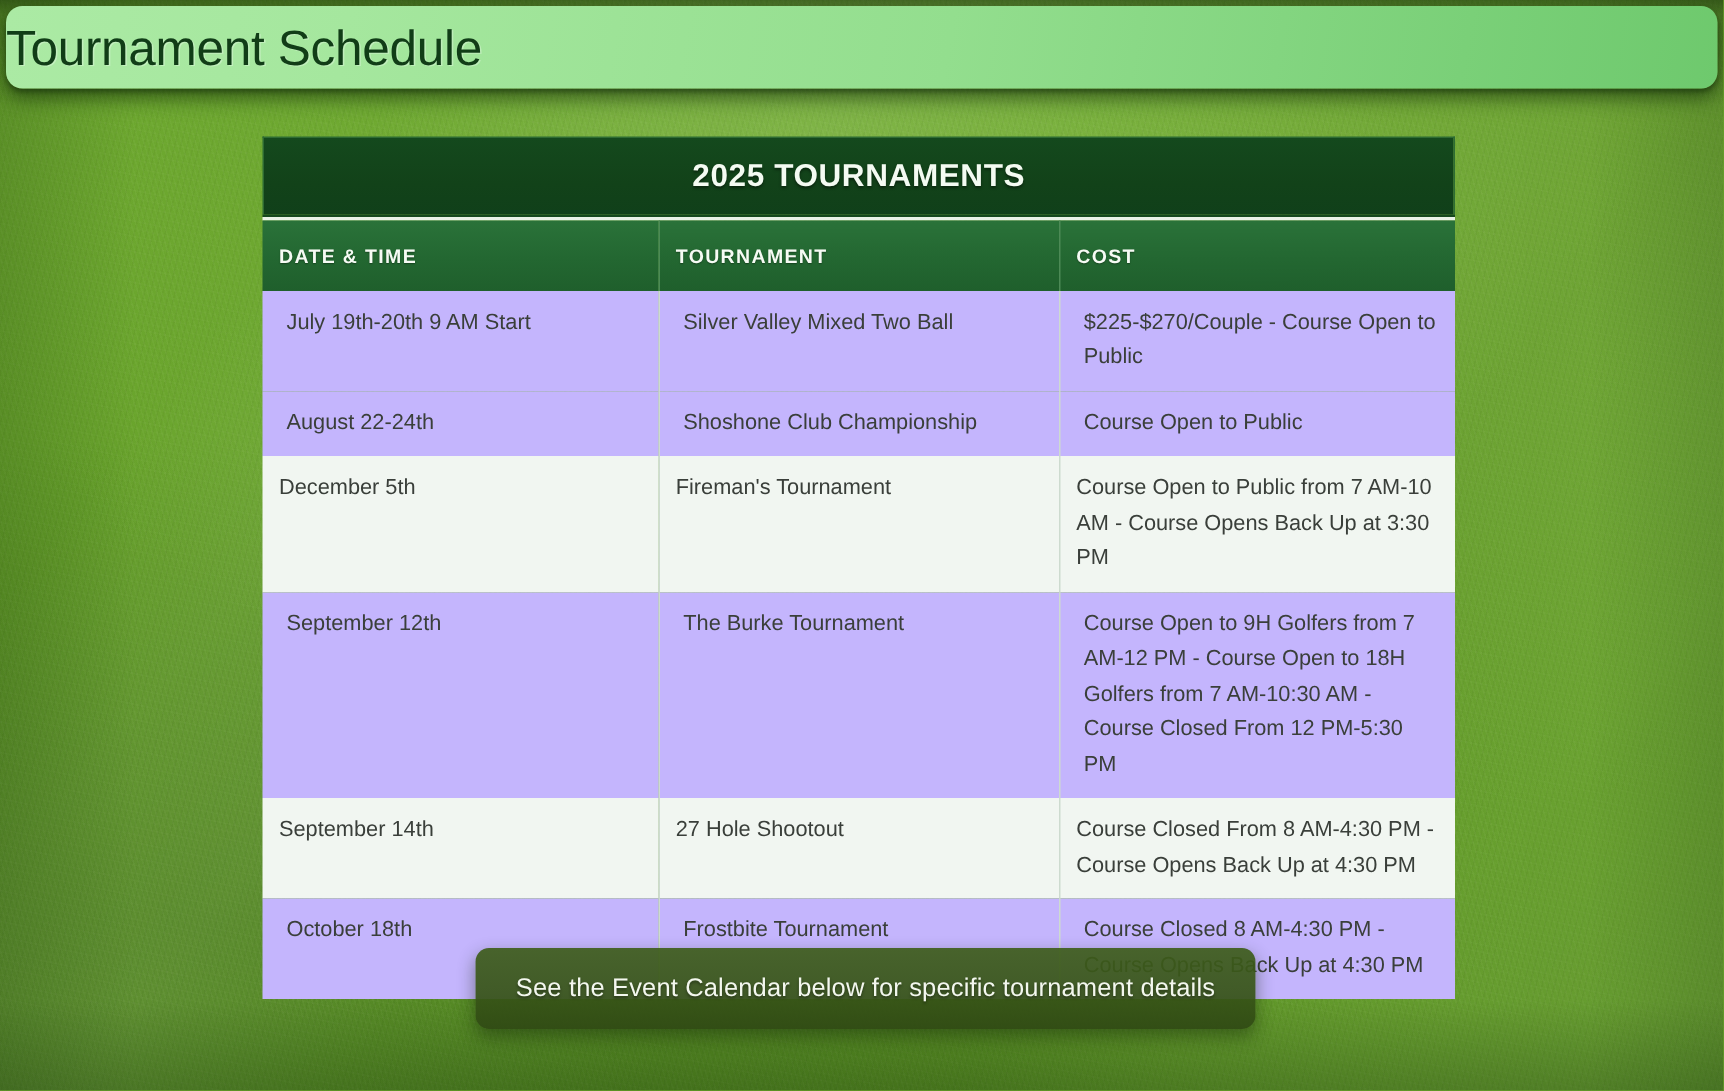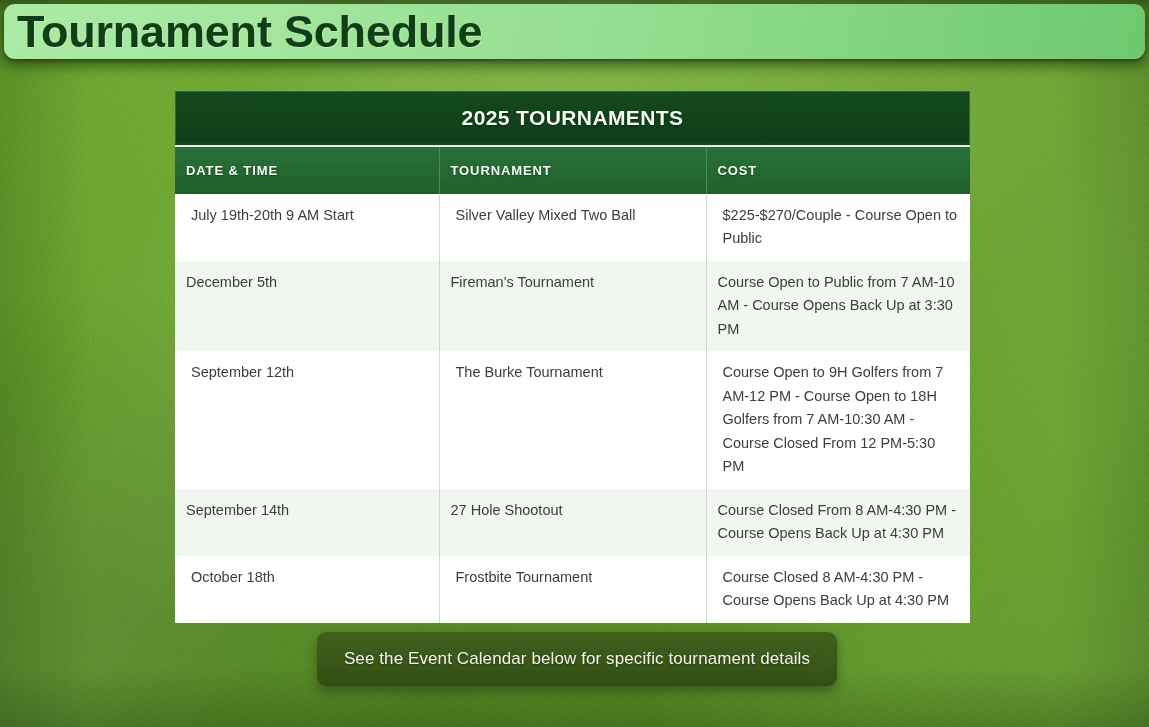--- a/index.html
+++ b/index.html
@@ -65,25 +65,24 @@
     top: 4px;
     width: 1141px;
     height: 55px;
     border-radius: 11px;
     background: linear-gradient(100deg, #abeaa4 0%, #a5e79e 20%, #93de8e 55%, #7ad078 85%, #6ec96d 100%);
     box-shadow: 0 7px 13px rgba(15,40,8,0.55), 0 2px 3px rgba(15,40,8,0.4);
     display: flex;
     align-items: center;
   }
   #page-title-text {
-    font-size: 45px;
-    font-weight: bold;
+    font-size: 33px;
+    font-weight: normal;
     color: #113d17;
     letter-spacing: -0.2px;
-    padding-left: 13px;
     text-shadow: 1px 1px 0 rgba(255,255,255,0.30);
   }
 
   
   #schedule-table-wrap {
     position: absolute;
     left: 175px;
     top: 91px;
     width: 795px;
   }
@@ -134,21 +133,21 @@
   #schedule-table tbody td {
     font-size: 14.5px;
     color: #3a3f3a;
     padding: 10px 11px;
     vertical-align: top;
     line-height: 1.62;
     border-right: 1px solid #cddbcf;
   }
   #schedule-table tbody td:last-child { border-right: none; }
   #schedule-table tbody tr.odd  td { background: #f1f6f1; }
-  #schedule-table tbody tr.even td { background: #ffffff; padding-left: 16px; }
+  #schedule-table tbody tr.even td { background: #c4b5fd; padding-left: 16px; }
 
   
   #footer-note {
     position: absolute;
     left: 317px;
     top: 632px;
     width: 520px;
     height: 54px;
     border-radius: 9px;
     background: linear-gradient(180deg, rgba(61,92,26,0.92) 0%, rgba(55,84,23,0.93) 55%, rgba(48,74,20,0.94) 100%);
@@ -195,20 +194,25 @@
         <th>TOURNAMENT</th>
         <th>COST</th>
       </tr>
     </thead>
     <tbody id="schedule-table-body">
       <tr class="even">
         <td>July 19th-20th 9 AM Start</td>
         <td>Silver Valley Mixed Two Ball</td>
         <td>$225-$270/Couple - Course Open to Public</td>
       </tr>
+      <tr class="even">
+        <td>August 22-24th</td>
+        <td>Shoshone Club Championship</td>
+        <td>Course Open to Public</td>
+      </tr>
       <tr class="odd">
         <td>December 5th</td>
         <td>Fireman's Tournament</td>
         <td>Course Open to Public from 7 AM-10 AM - Course Opens Back Up at 3:30 PM</td>
       </tr>
       <tr class="even">
         <td>September 12th</td>
         <td>The Burke Tournament</td>
         <td>Course Open to 9H Golfers from 7 AM-12 PM - Course Open to 18H Golfers from 7 AM-10:30 AM - Course Closed From 12 PM-5:30 PM</td>
       </tr>

